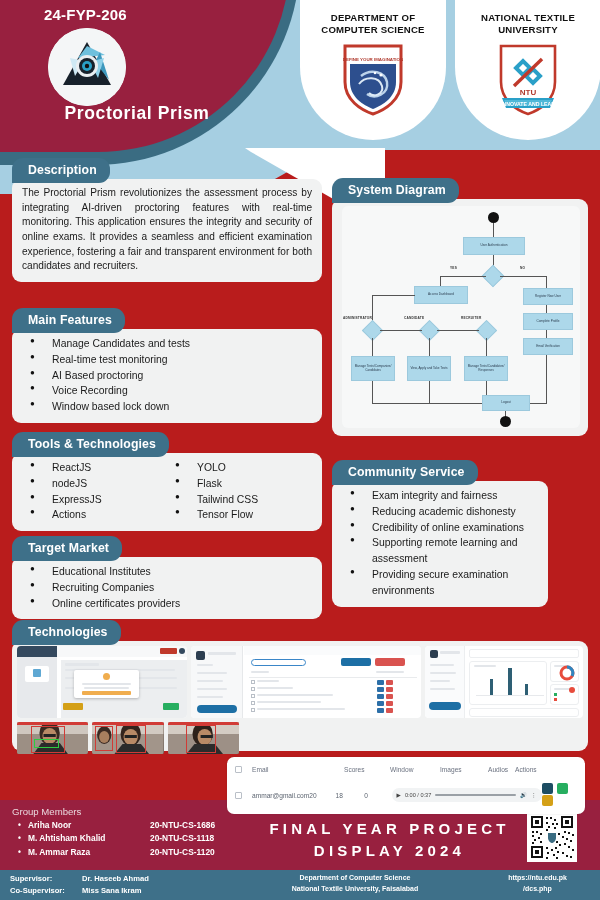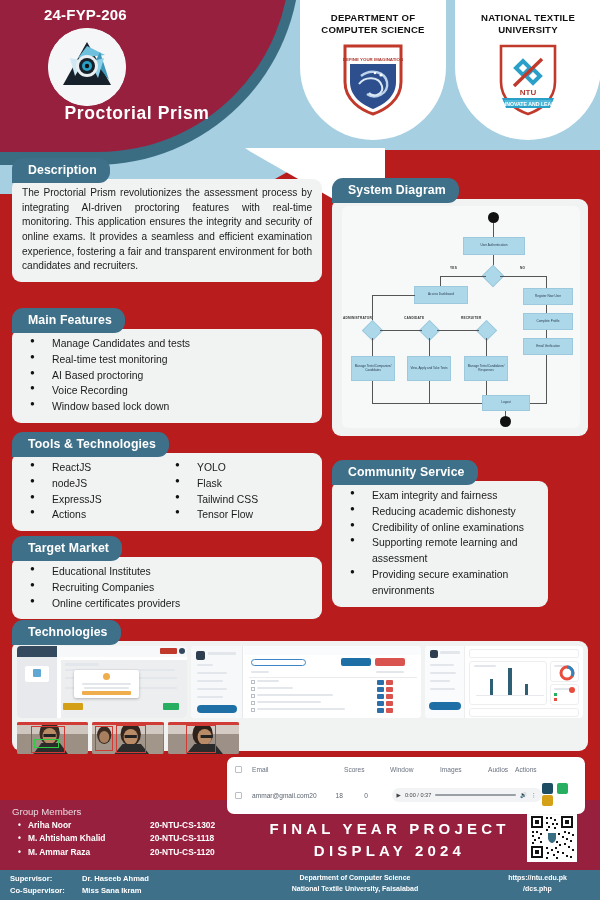--- a/index.html
+++ b/index.html
@@ -519,21 +519,21 @@
   </div>
 
   <div class="footer-maroon"></div>
   <div class="footer-teal"></div>
 
   <div class="gm-title">Group Members</div>
   <div class="gm-list">
     <div class="gm-row">
       <span class="gm-bullet">•</span>
       <span class="gm-name">Ariha Noor</span>
-      <span>20-NTU-CS-1302</span>
+      <span>20-NTU-CS-1686</span>
     </div>
     <div class="gm-row">
       <span class="gm-bullet">•</span>
       <span class="gm-name">M. Ahtisham Khalid</span>
       <span>20-NTU-CS-1118</span>
     </div>
     <div class="gm-row">
       <span class="gm-bullet">•</span>
       <span class="gm-name">M. Ammar Raza</span>
       <span>20-NTU-CS-1120</span>

